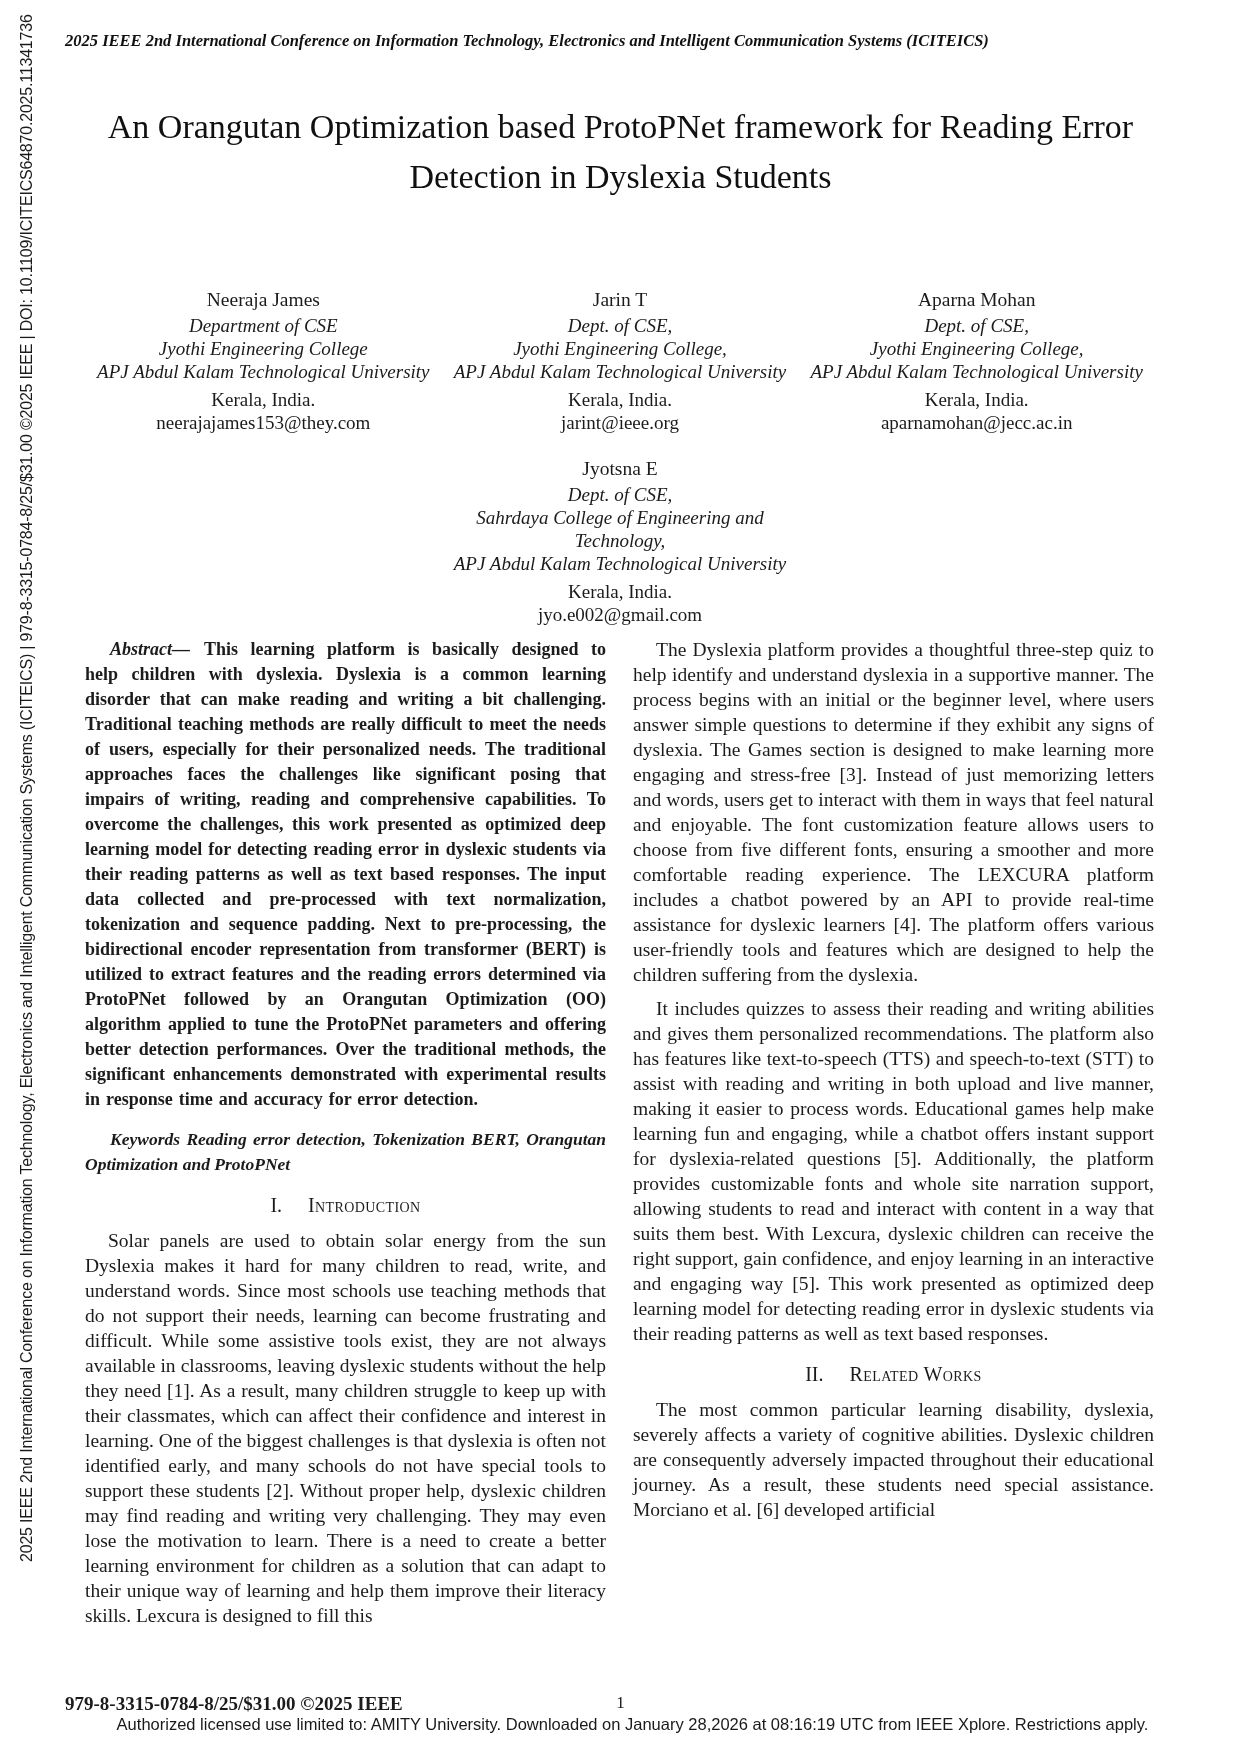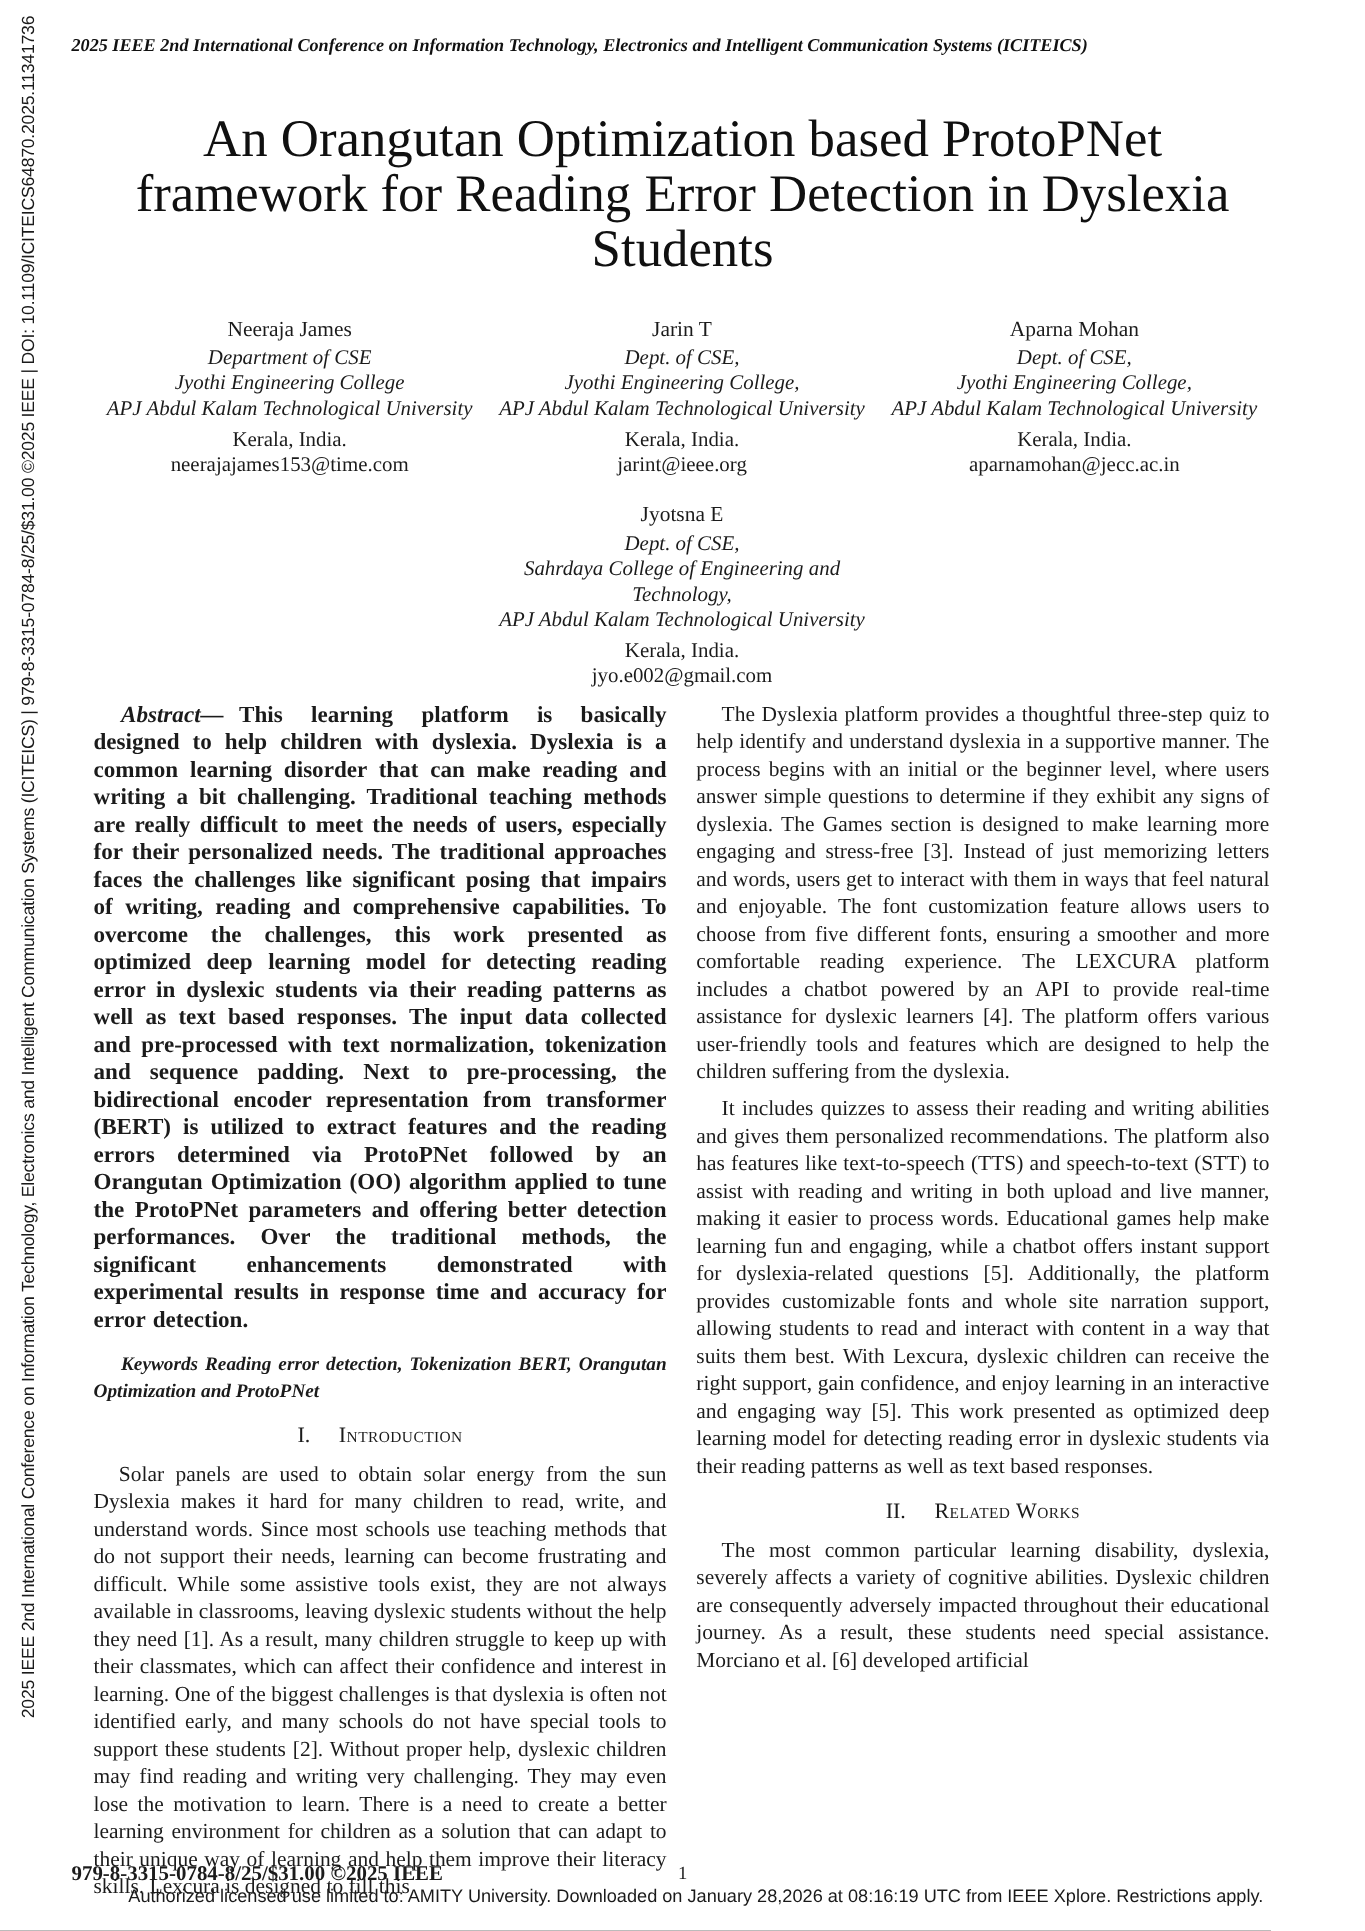--- a/index.html
+++ b/index.html
@@ -42,21 +42,21 @@
     color: #111;
   }
 
   .title {
     position: absolute;
     top: 102px;
     left: 95px;
     right: 95px;
     text-align: center;
     font-weight: normal;
-    font-size: 48px;
+    font-size: 34px;
     line-height: 50px;
     color: #101010;
   }
 
   
   .authors-grid {
     position: absolute;
     top: 288px;
     left: 85px;
     width: 1070px;
@@ -77,21 +77,21 @@
     width: 521px;
     text-align: justify;
     font-size: 19.5px;
     line-height: 25px;
   }
   .col-left  { left: 85px; }
   .col-right { left: 633px; }
 
   .abstract {
     font-weight: bold;
-    font-size: 21px;
+    font-size: 18px;
     line-height: 25px;
     text-indent: 25px;
     word-spacing: 1.5px;
   }
   .abs-label { font-style: italic; margin-right: 14px; }
 
   .keywords {
     font-weight: bold;
     font-style: italic;
     font-size: 17.5px;
@@ -156,21 +156,21 @@
 
   <div class="authors-grid">
 
     <div class="author-col">
       <div class="author">
         <div class="a-name">Neeraja James</div>
         <div class="a-aff">Department of CSE</div>
         <div class="a-aff">Jyothi Engineering College</div>
         <div class="a-aff">APJ Abdul Kalam Technological University</div>
         <div class="a-loc">Kerala, India.</div>
-        <div class="a-email">neerajajames153@time.com</div>
+        <div class="a-email">neerajajames153@they.com</div>
       </div>
     </div>
 
     <div class="author-col">
       <div class="author">
         <div class="a-name">Jarin T</div>
         <div class="a-aff">Dept. of CSE,</div>
         <div class="a-aff">Jyothi Engineering College,</div>
         <div class="a-aff">APJ Abdul Kalam Technological University</div>
         <div class="a-loc">Kerala, India.</div>

